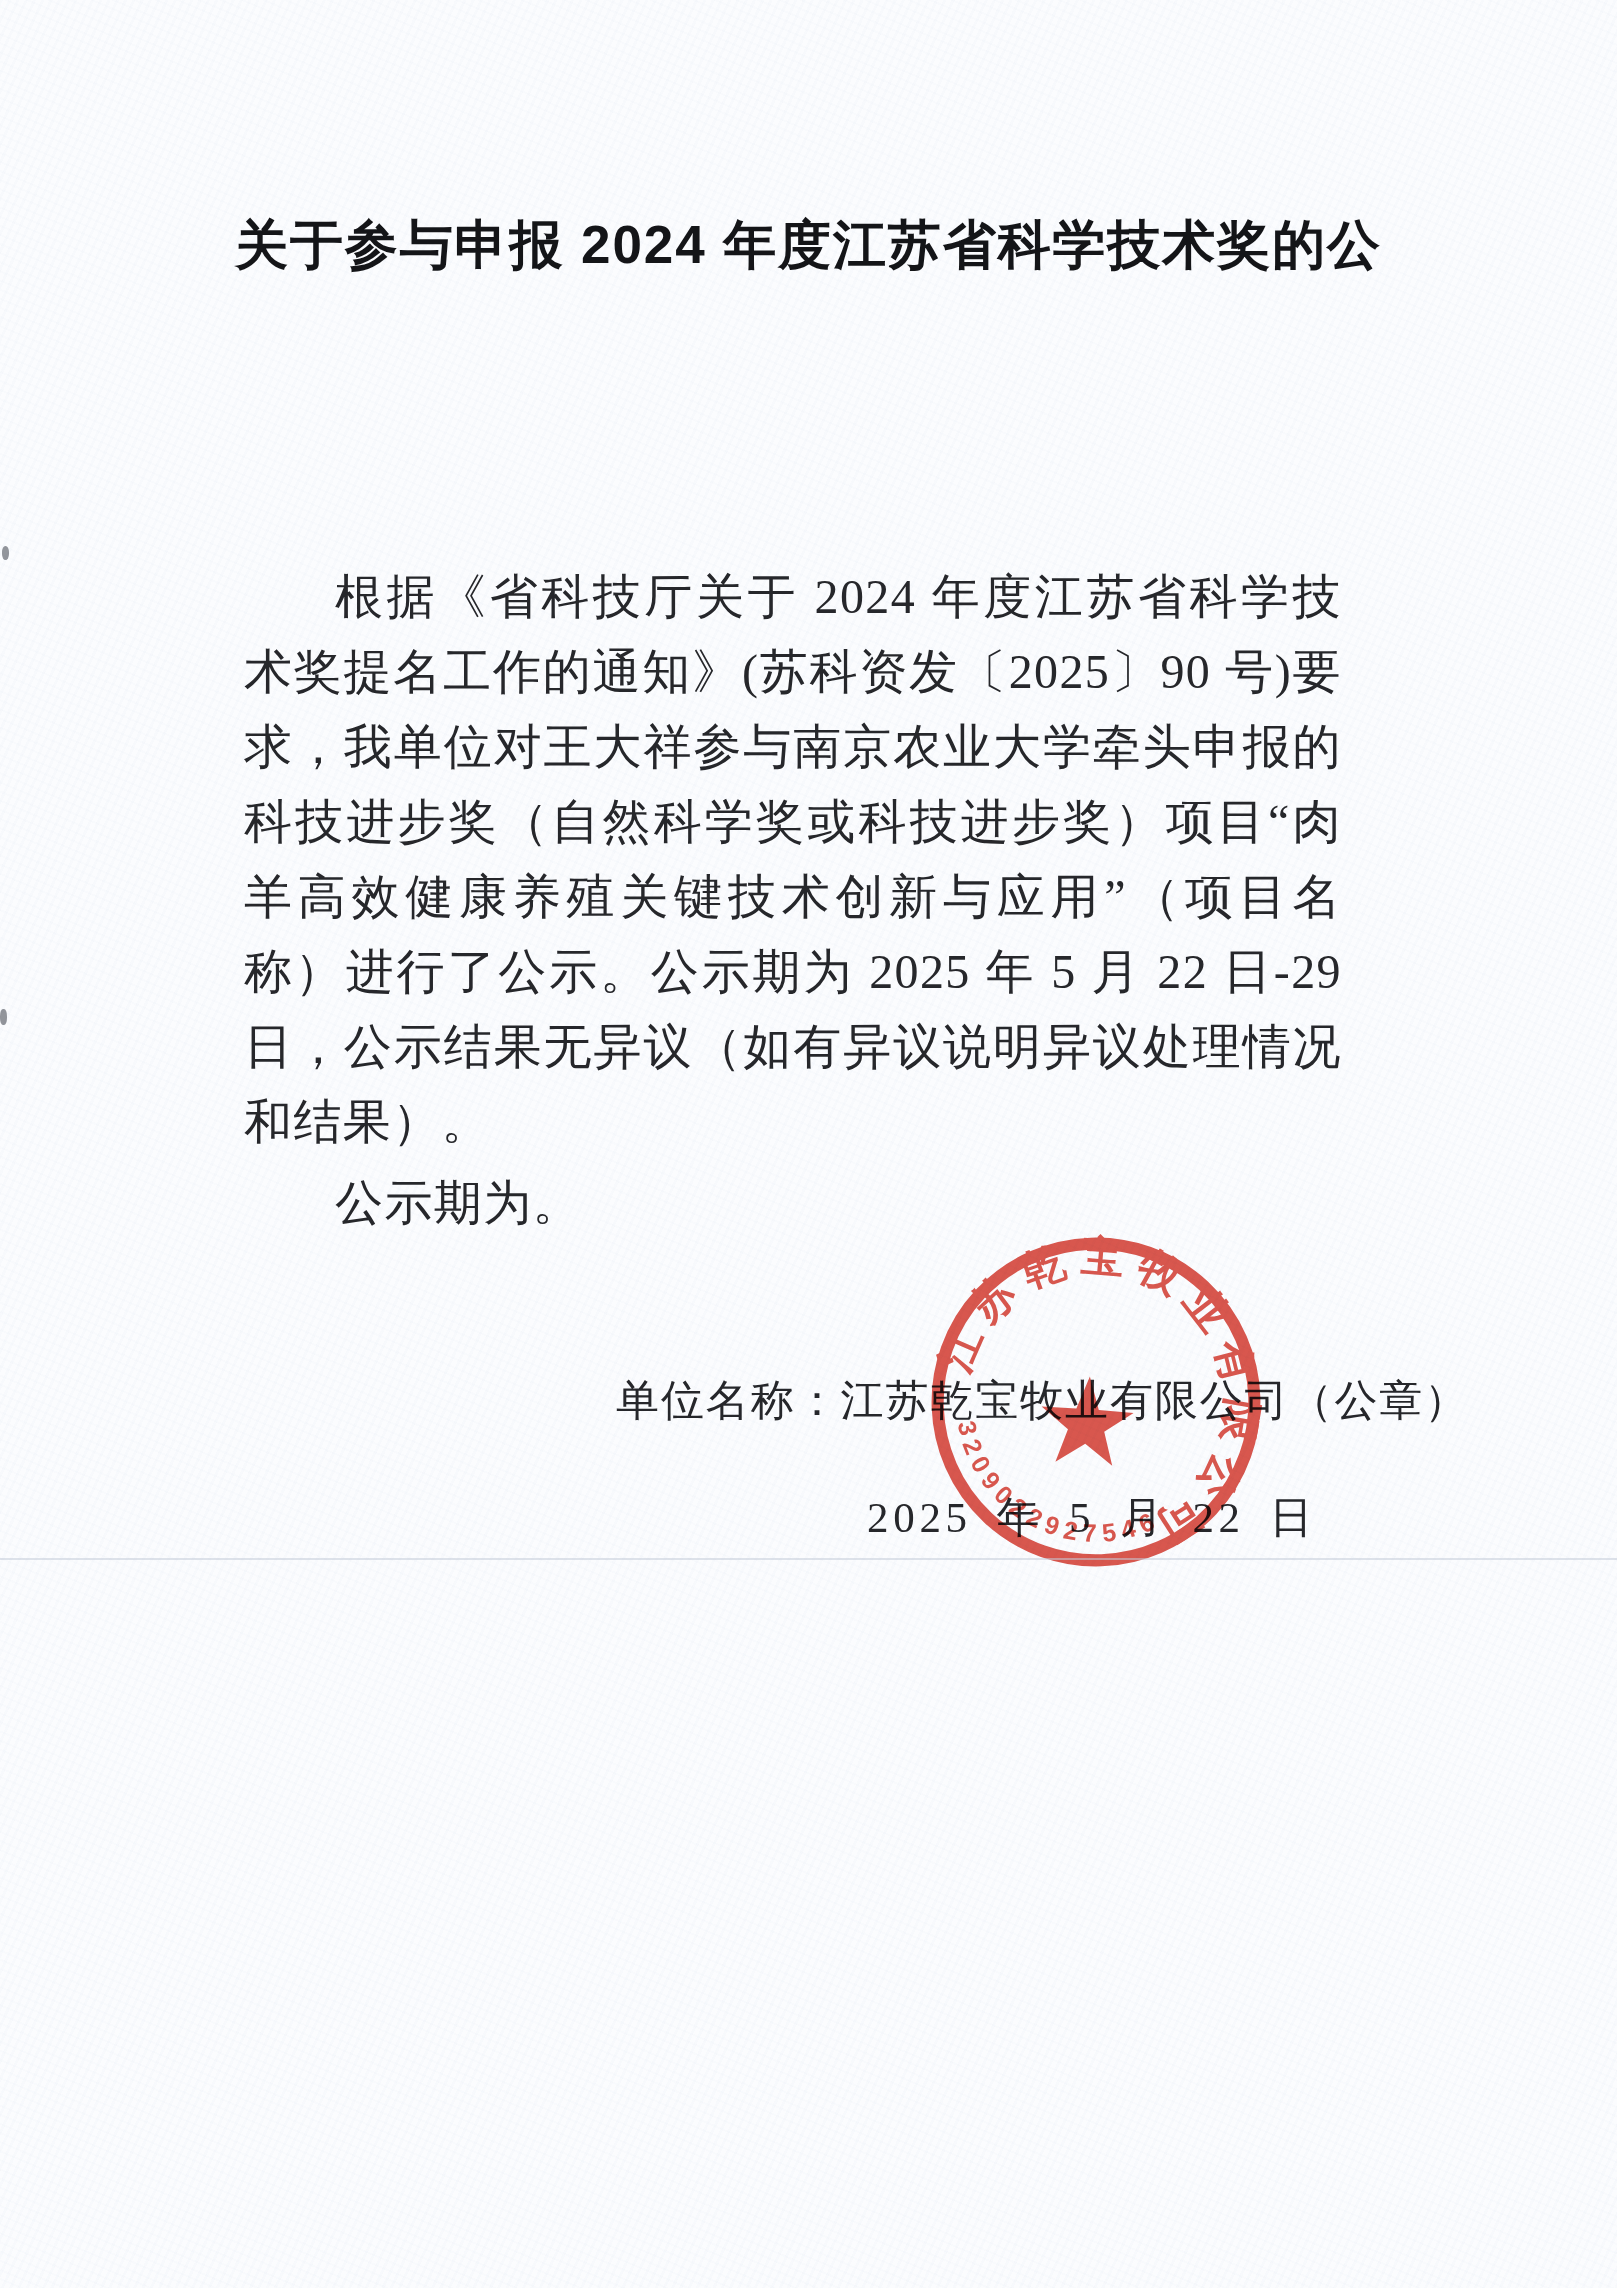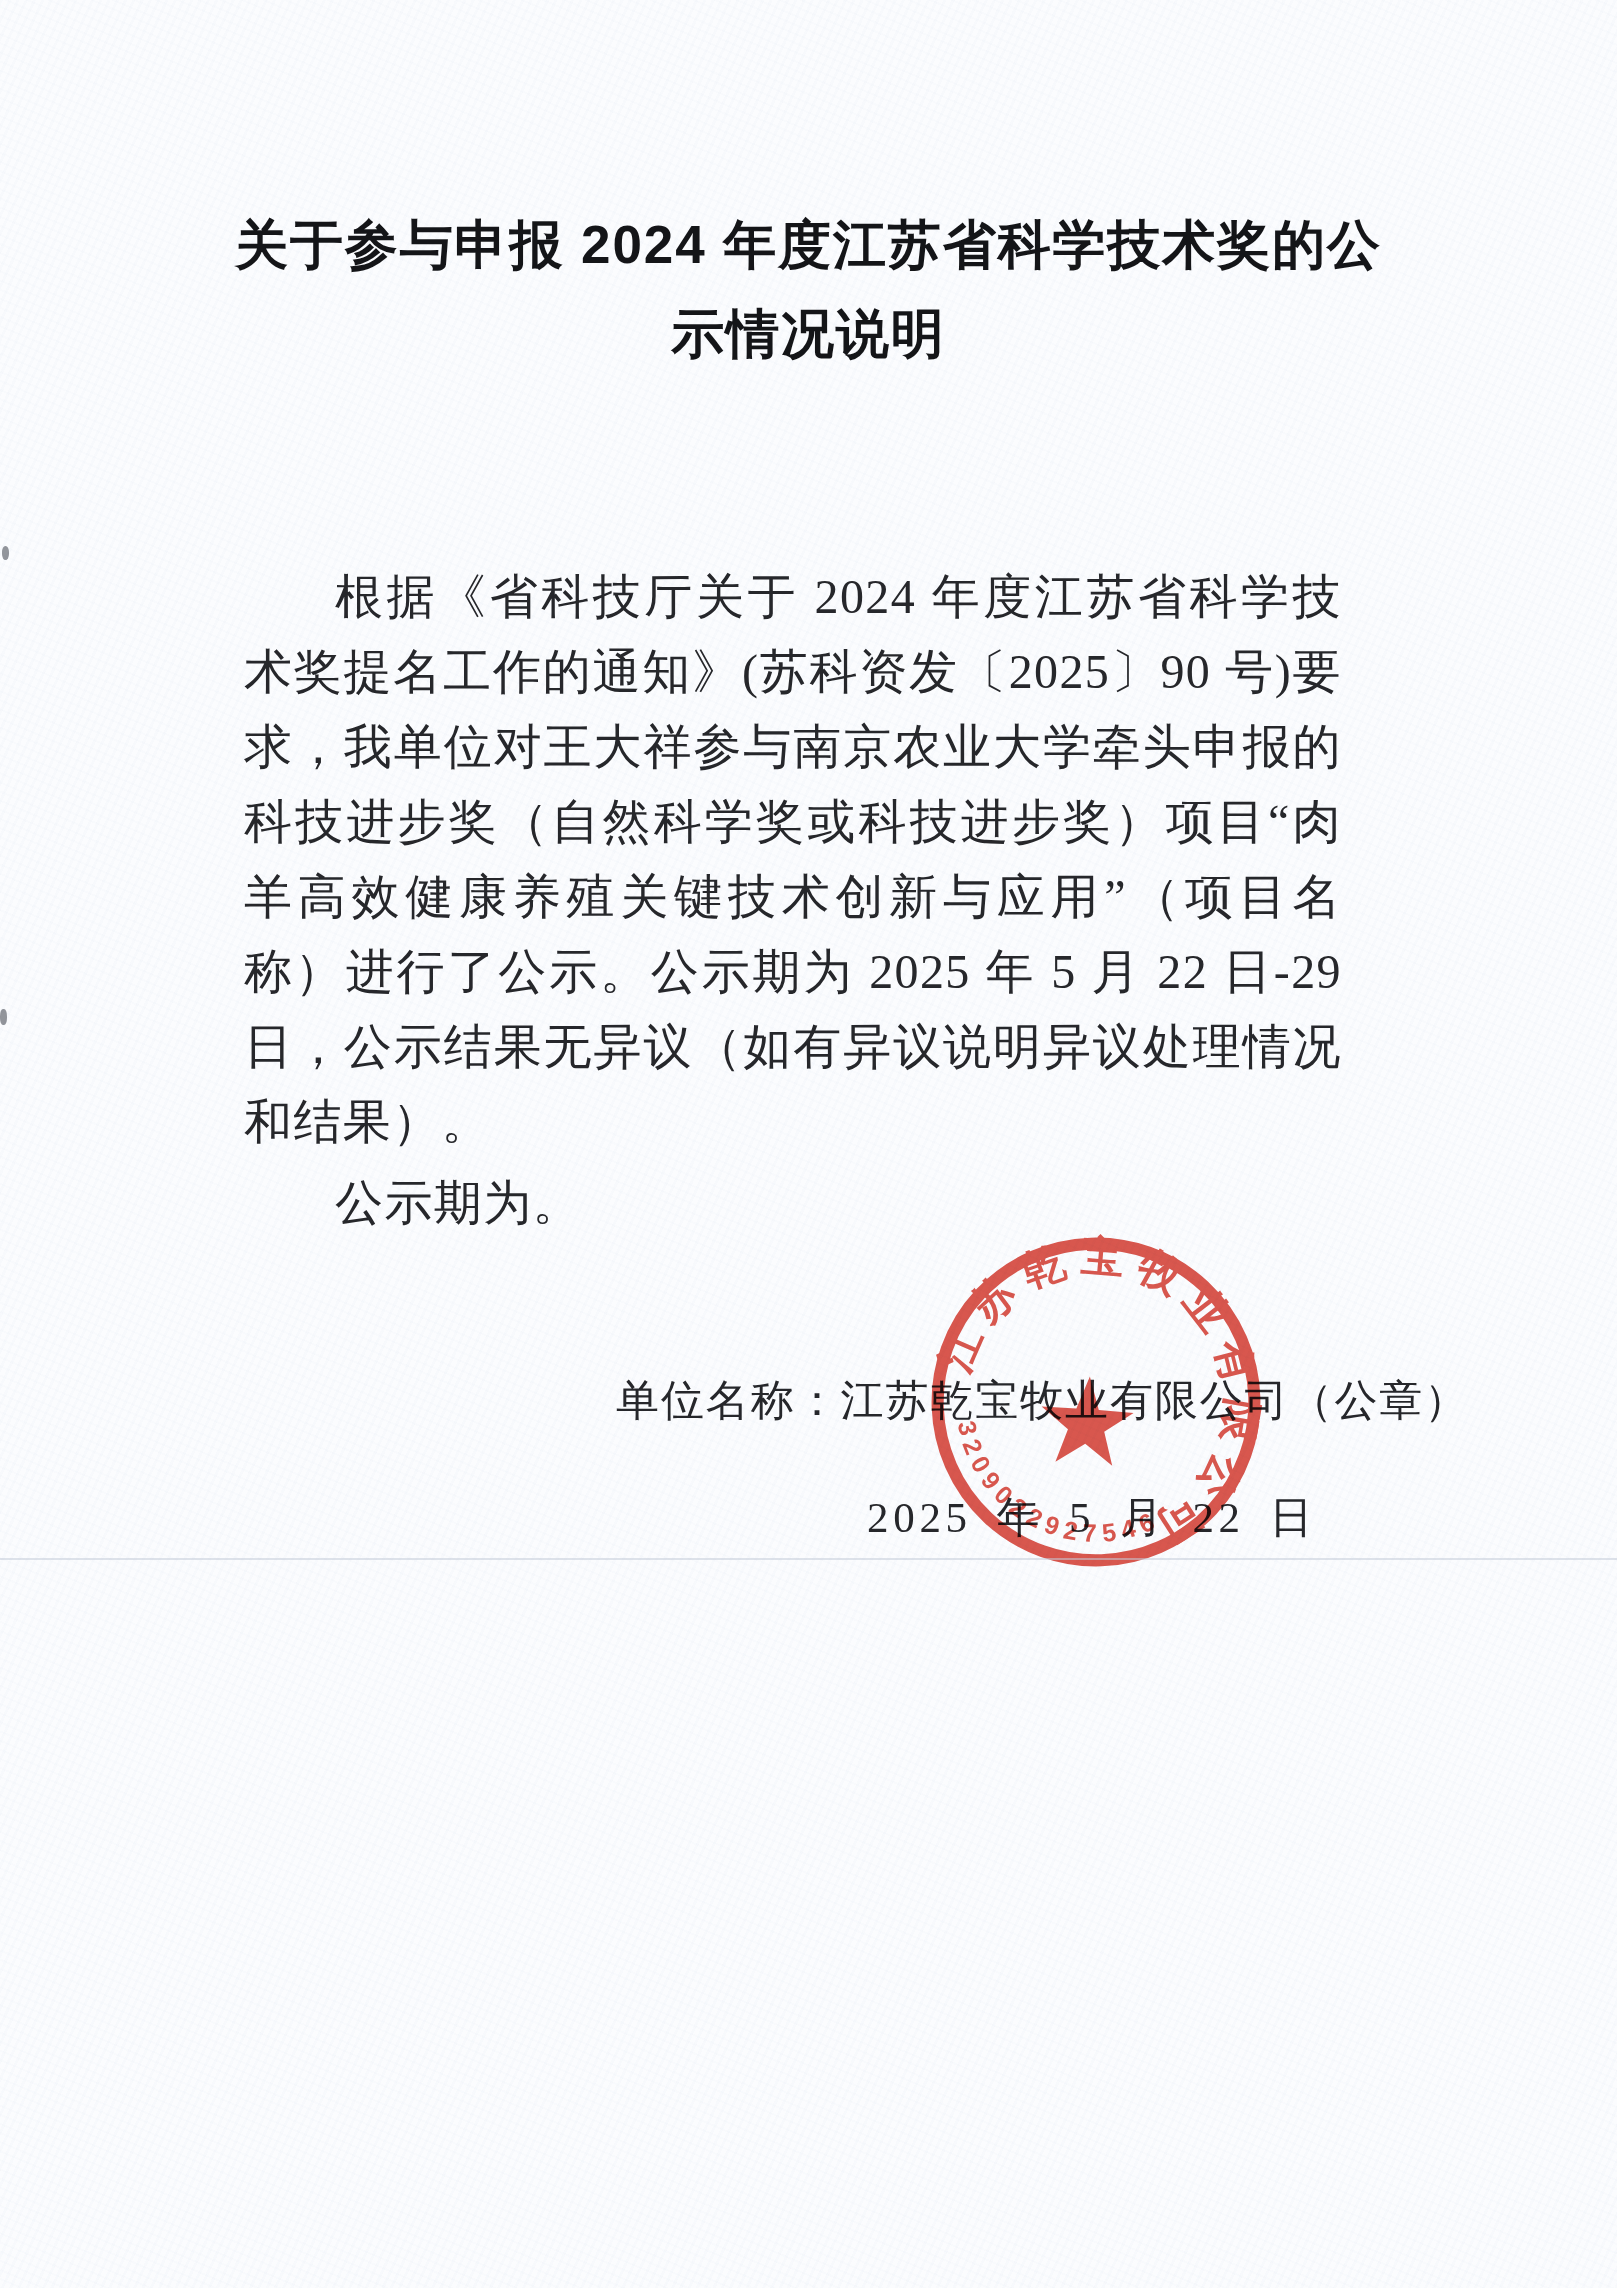--- a/index.html
+++ b/index.html
@@ -89,21 +89,20 @@
   .speck-a { left: 1.9px; top: 546px; width: 7.5px; height: 14px; }
   .speck-b { left: 0px; top: 1009px; width: 6.5px; height: 16px; }
 </style>
 </head>
 <body>
 
 <div class="page">
 
   <h1 class="doc-title">
     <span class="t-line">关于参与申报 2024 年度江苏省科学技术奖的公</span>
-    <span class="t-line">示情况说明</span>
   </h1>
 
   <p class="para p1 indent">根据《省科技厅关于 2024 年度江苏省科学技术奖提名工作的通知》(苏科资发〔2025〕90 号)要求，我单位对王大祥参与南京农业大学牵头申报的科技进步奖（自然科学奖或科技进步奖）项目“肉羊高效健康养殖关键技术创新与应用”（项目名称）进行了公示。公示期为 2025 年 5 月 22 日-29 日，公示结果无异议（如有异议说明异议处理情况和结果）。</p>
 
 
   <p class="para p3 indent">公示期为。</p>
 
   <div class="sig-unit">单位名称：江苏乾宝牧业有限公司（公章）</div>
 
   <div class="sig-date">2025 年 5 月 22 日</div>

